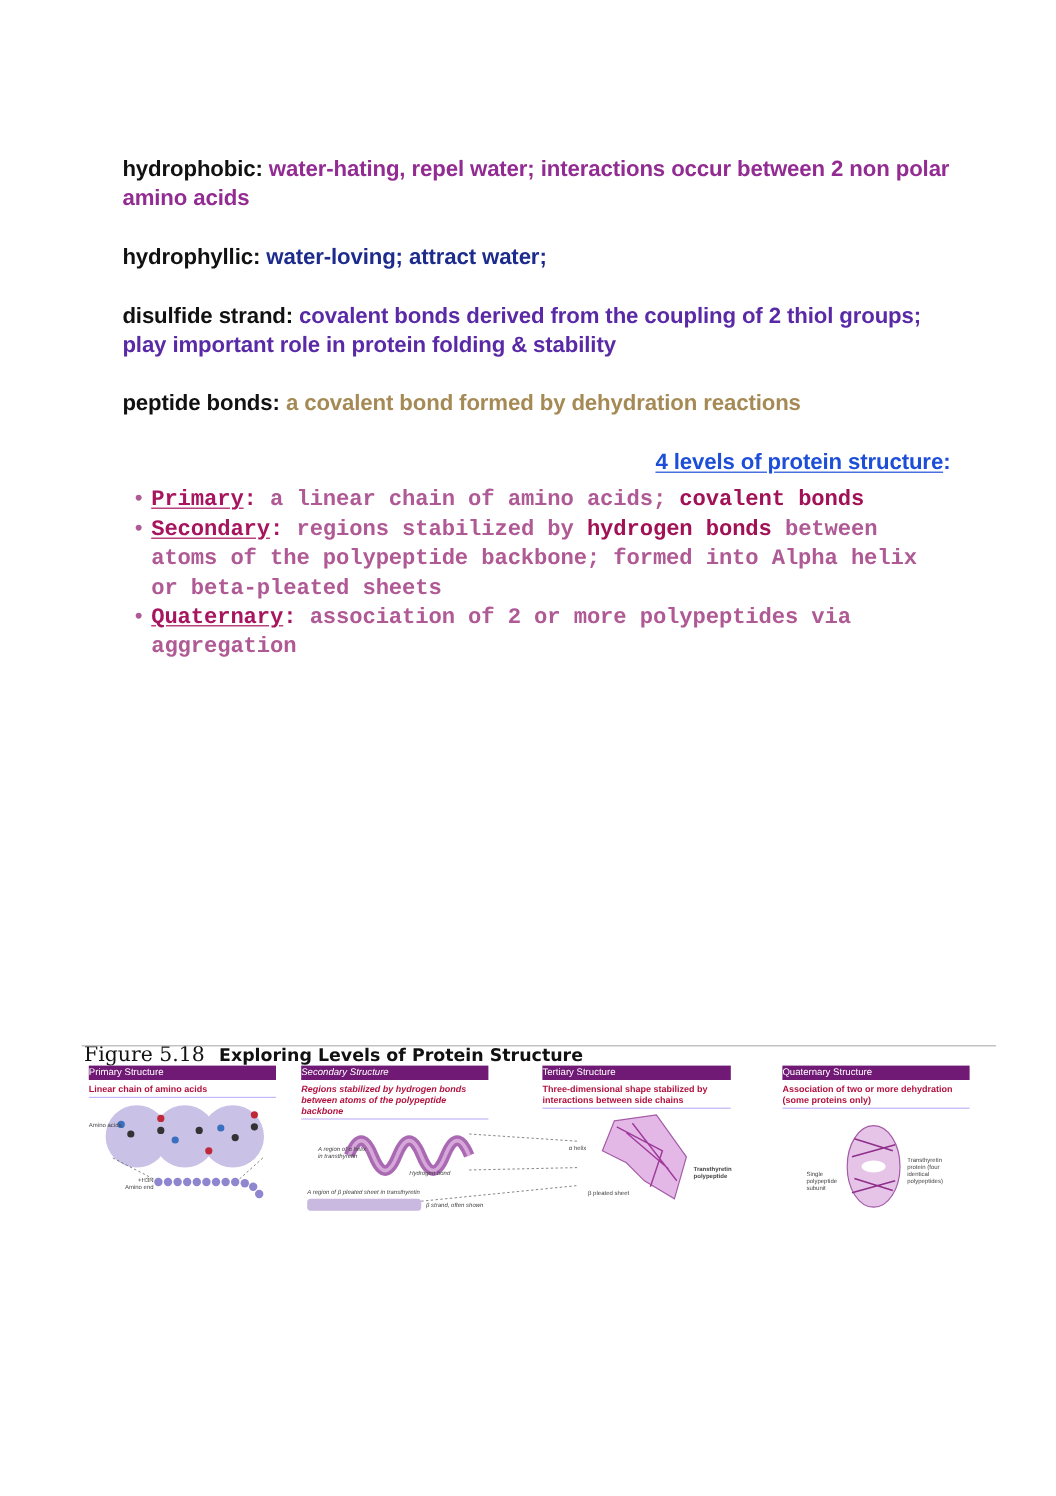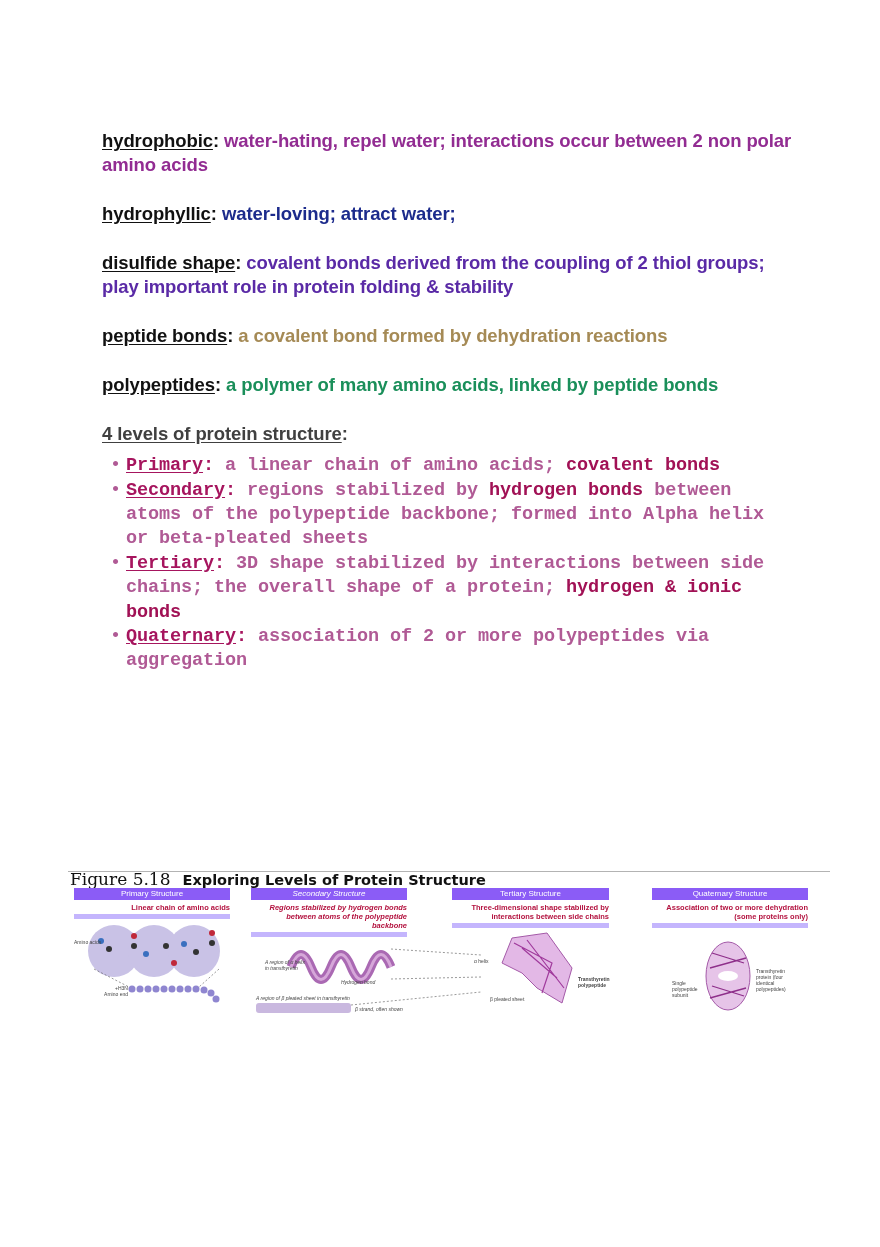--- a/index.html
+++ b/index.html
@@ -1,60 +1,58 @@
 <!DOCTYPE html>
 <html><head>
 <meta charset="utf-8">
 <style>
   html, body { margin: 0; padding: 0; background: #ffffff; }
   body { width: 880px; height: 1247px; position: relative; overflow: hidden;
          font-family: "Liberation Sans", sans-serif; }
   .notes { position: absolute; left: 102px; top: 129px; width: 690px;
            font-size: 18.5px; font-weight: bold; line-height: 24.4px; letter-spacing: -0.1px; }
-  .term { color: #111; text-decoration: underline; text-underline-offset: 2px; margin-top: 32px; }
+  .term { color: #111; text-underline-offset: 2px; margin-top: 32px; }
   .colon { color: #111; }
   .entry { margin: 0 0 24.4px 0; }
-  .heading { margin-top: 24px; color: #404040; }
+  .heading { margin-top: 24px; color: #1d4ed8; text-align: right; }
   .heading .t { text-decoration: underline; text-underline-offset: 2px; }
   ul.levels { list-style: none; margin: 8px; padding: 0; font-family: Liberation Mono, monospace; }
   ul.levels li { position: relative; padding-left: 16px; color: #b05a95; }
   ul.levels li::before { content: "•"; position: absolute; left: 0; top: 0; color: #b05a95; font-weight: normal; }
   .lvl { color: #a6155e; text-decoration: underline; text-underline-offset: 2px; }
   .lvl-colon { color: #a6155e; }
   .em { color: #a11155; }
 
   .fig-title { position: absolute; left: 70px; top: 843px; font-size: 17px; color: #111; margin-top: 26px; }
   .fig-num { font-family: "DejaVu Serif", serif; font-weight: normal; }
   .fig-label { font-family: "DejaVu Sans", sans-serif; font-weight: bold; font-size: 14.5px; margin-left: 12px; }
   .fig-rule { position: absolute; left: 68px; top: 871px; width: 762px; height: 1px; background: #b3b3b3; }
 
   .panel { position: absolute; top: 888px; }
-  .panel .bar { background: #8b5cf6; color: #fff; font-size: 8px; text-align: center; height: 12px; line-height: 12px; }
-  .panel .sub { color: #b3123f; font-size: 7.5px; font-weight: bold; text-align: right; line-height: 9px; padding: 3px 0 2px; border-bottom: 5px solid #c4b5fd; }
+  .panel .bar { background: #701a75; color: #fff; font-size: 8px; text-align: left; height: 12px; line-height: 12px; }
+  .panel .sub { color: #b3123f; font-size: 7.5px; font-weight: bold; text-align: left; line-height: 9px; padding: 3px 0 2px; border-bottom: 1px solid #c4b5fd; }
   .panel .art { position: relative; height: 80px; }
   .tiny { position: absolute; font-size: 5px; color: #444; line-height: 6px; }
 </style>
 </head>
 <body>
 
 <div class="notes">
   <div id="defs">
       <div class="entry"><span class="term">hydrophobic</span><span class="colon">: </span><span style="color:#922c92">water-hating, repel water; interactions occur between 2 non polar amino acids</span></div>
       <div class="entry"><span class="term">hydrophyllic</span><span class="colon">: </span><span style="color:#1c2b8c">water-loving; attract water;</span></div>
-      <div class="entry"><span class="term">disulfide shape</span><span class="colon">: </span><span style="color:#5a2aa6">covalent bonds derived from the coupling of 2 thiol groups; play important role in protein folding &amp; stability</span></div>
+      <div class="entry"><span class="term">disulfide strand</span><span class="colon">: </span><span style="color:#5a2aa6">covalent bonds derived from the coupling of 2 thiol groups; play important role in protein folding &amp; stability</span></div>
       <div class="entry"><span class="term">peptide bonds</span><span class="colon">: </span><span style="color:#a58a55">a covalent bond formed by dehydration reactions</span></div>
-      <div class="entry"><span class="term">polypeptides</span><span class="colon">: </span><span style="color:#1a8f5a">a polymer of many amino acids, linked by peptide bonds</span></div>
     </div>
   <div class="heading">
     <span class="t">4 levels of protein structure</span><span>:</span>
   </div>
   <ul class="levels" id="levels">
       <li><span class="lvl">Primary</span><span class="lvl-colon">: </span><span class="">a linear chain of amino acids; </span><span class="em">covalent bonds</span></li>
       <li><span class="lvl">Secondary</span><span class="lvl-colon">: </span><span class="">regions stabilized by </span><span class="em">hydrogen bonds</span><span class=""> between atoms of the polypeptide backbone; formed into Alpha helix or beta-pleated sheets</span></li>
-      <li><span class="lvl">Tertiary</span><span class="lvl-colon">: </span><span class="">3D shape stabilized by interactions between side chains; the overall shape of a protein; </span><span class="em">hydrogen &amp; ionic bonds</span></li>
       <li><span class="lvl">Quaternary</span><span class="lvl-colon">: </span><span class="">association of 2 or more polypeptides via aggregation</span></li>
     </ul>
 </div>
 
 <div class="fig-title">
   <span class="fig-num">Figure 5.18</span><span class="fig-label">Exploring Levels of Protein Structure</span>
 </div>
 <div class="fig-rule"></div>
 
 <div class="panel" style="left:74px;width:156px;">

